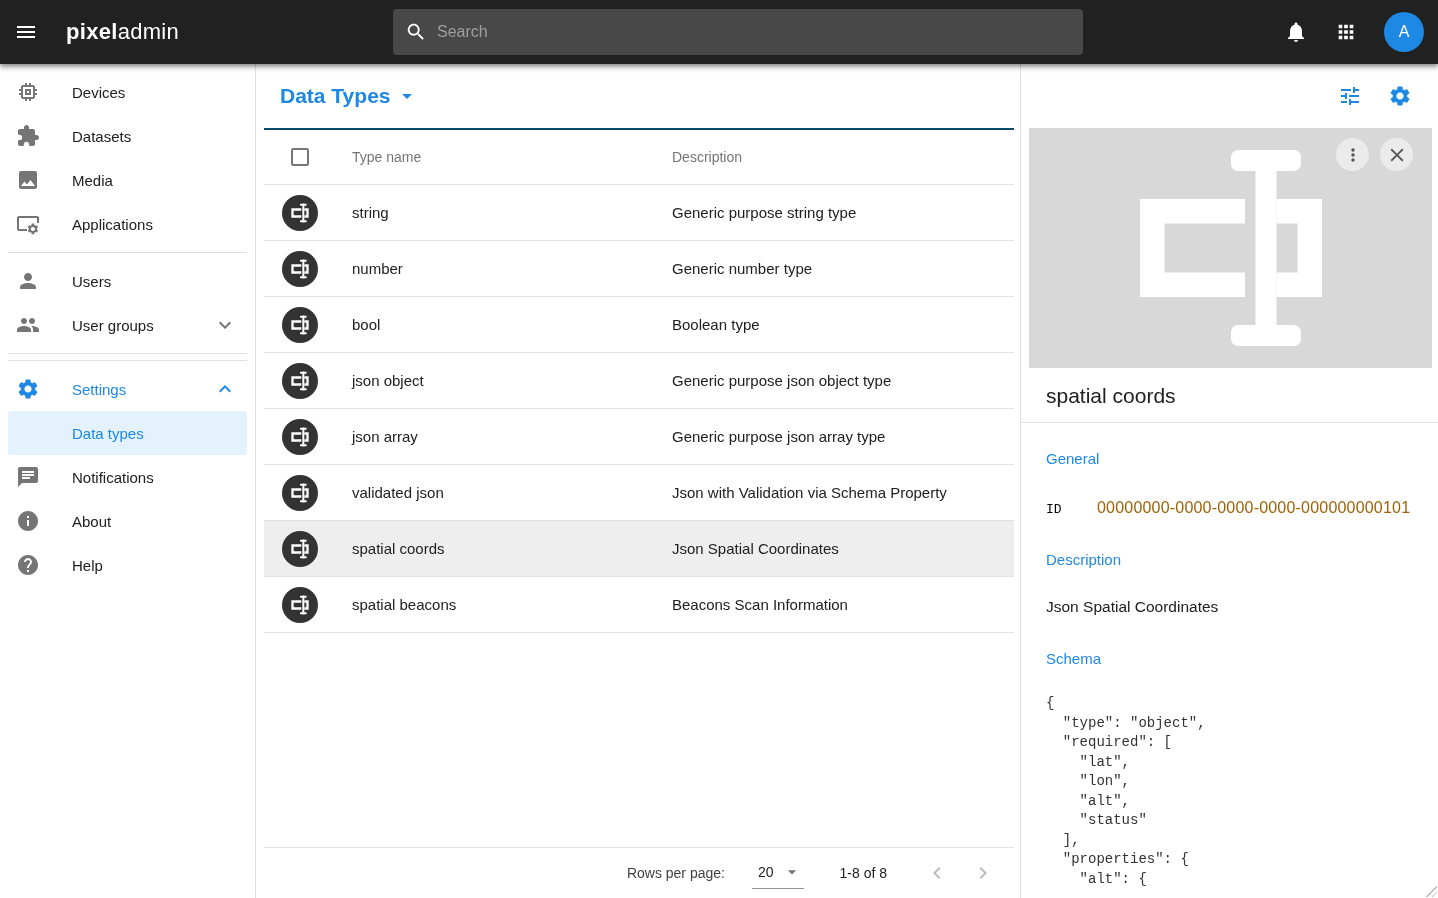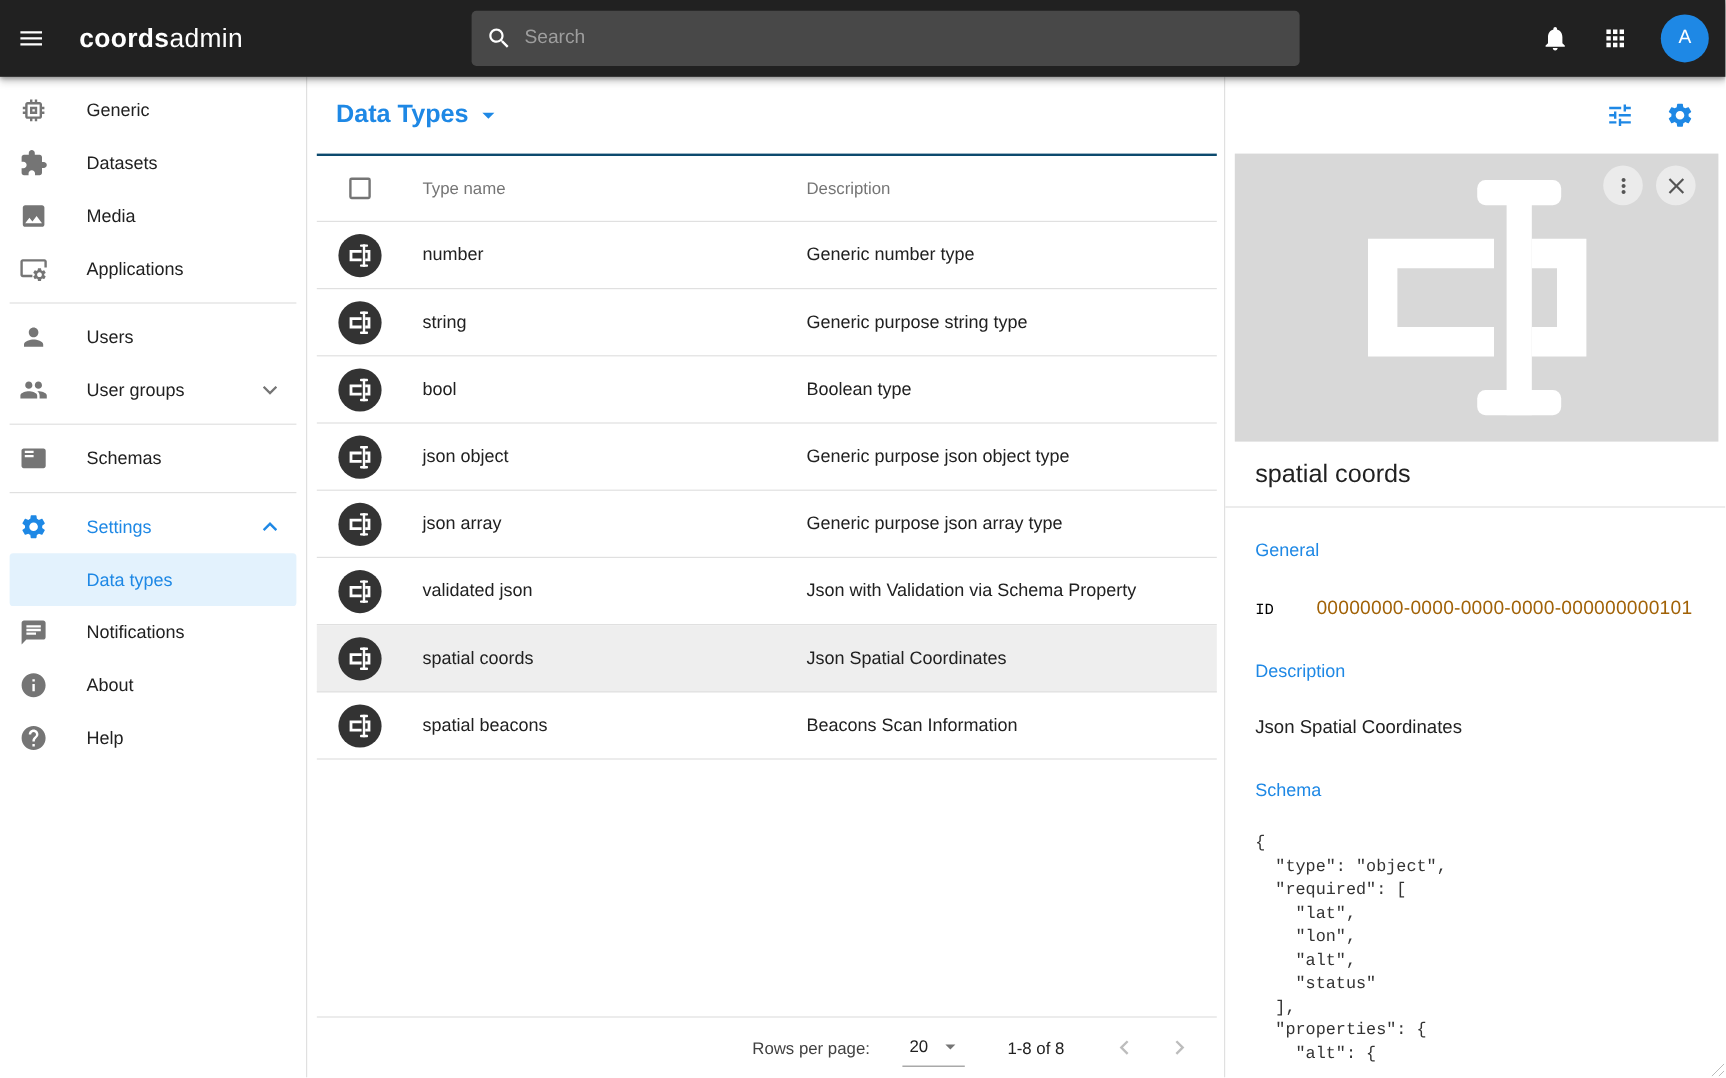--- a/index.html
+++ b/index.html
@@ -128,21 +128,21 @@
 </svg>
 
 <div class="app">
 
   <header class="topbar">
     <button class="hamburger">
       <svg width="24" height="24" viewBox="0 0 24 24" fill="currentColor">
           <path d="M3 18h18v-2H3v2zm0-5h18v-2H3v2zm0-7v2h18V6H3z"></path>
         </svg>
     </button>
-    <div class="brand"><b>coords</b><span>admin</span></div>
+    <div class="brand"><b>pixel</b><span>admin</span></div>
     <div class="searchbox">
       <svg width="22" height="22" viewBox="0 0 24 24" fill="currentColor">
           <path d="M15.5 14h-.79l-.28-.27C15.41 12.59 16 11.11 16 9.5 16 5.91 13.09 3 9.5 3S3 5.91 3 9.5 5.91 16 9.5 16c1.61 0 3.09-.59 4.23-1.57l.27.28v.79l5 4.99L20.49 19l-4.99-5zm-6 0C7.01 14 5 11.99 5 9.5S7.01 5 9.5 5 14 7.01 14 9.5 11.99 14 9.5 14z"></path>
         </svg>
       <input type="text" placeholder="Search" style="">
     </div>
     <div class="topbar-right">
       <button class="iconbtn">
         <svg width="24" height="24" viewBox="0 0 24 24" fill="currentColor">
             <path d="M12 22c1.1 0 2-.9 2-2h-4c0 1.1.89 2 2 2zm6-6v-5c0-3.07-1.64-5.64-4.5-6.32V4c0-.83-.67-1.5-1.5-1.5s-1.5.67-1.5 1.5v.68C7.63 5.36 6 7.92 6 11v5l-2 2v1h16v-1l-2-2z"></path>
@@ -159,21 +159,21 @@
     </div>
   </header>
 
   <nav class="sidebar">
     <div class="nav-item">
       <span class="nicon">
           <svg width="24" height="24" viewBox="0 0 24 24" fill="currentColor">
             <path d="M15 9H9v6h6V9zm-2 4h-2v-2h2v2zm8-2V9h-2V7c0-1.1-.9-2-2-2h-2V3h-2v2h-2V3H9v2H7c-1.1 0-2 .9-2 2v2H3v2h2v2H3v2h2v2c0 1.1.9 2 2 2h2v2h2v-2h2v2h2v-2h2c1.1 0 2-.9 2-2v-2h2v-2h-2v-2h2zm-4 6H7V7h10v10z"></path>
           </svg>
         </span>
-      <span class="nlabel">Generic</span>
+      <span class="nlabel">Devices</span>
     </div>
     <div class="nav-item">
       <span class="nicon">
           <svg width="24" height="24" viewBox="0 0 24 24" fill="currentColor">
             <path d="M20.5 11H19V7c0-1.1-.9-2-2-2h-4V3.5C13 2.12 11.88 1 10.5 1S8 2.12 8 3.5V5H4c-1.1 0-1.99.9-1.99 2v3.8H3.5c1.49 0 2.7 1.21 2.7 2.7s-1.21 2.7-2.7 2.7H2V20c0 1.1.9 2 2 2h3.8v-1.5c0-1.49 1.21-2.7 2.7-2.7 1.49 0 2.7 1.21 2.7 2.7V22H17c1.1 0 2-.9 2-2v-4h1.5c1.38 0 2.5-1.12 2.5-2.5S21.88 11 20.5 11z"></path>
           </svg>
         </span>
       <span class="nlabel">Datasets</span>
     </div>
     <div class="nav-item">
@@ -209,28 +209,20 @@
           <svg width="24" height="24" viewBox="0 0 24 24" fill="currentColor">
             <path d="M16 11c1.66 0 2.99-1.34 2.99-3S17.66 5 16 5c-1.66 0-3 1.34-3 3s1.34 3 3 3zm-8 0c1.66 0 2.99-1.34 2.99-3S9.66 5 8 5C6.34 5 5 6.34 5 8s1.34 3 3 3zm0 2c-2.33 0-7 1.17-7 3.5V19h14v-2.5c0-2.33-4.67-3.5-7-3.5zm8 0c-.29 0-.62.02-.97.05 1.16.84 1.97 1.97 1.97 3.45V19h6v-2.5c0-2.33-4.67-3.5-7-3.5z"></path>
           </svg>
         </span>
       <span class="nlabel">User groups</span>
       <span class="chev"><svg width="24" height="24" viewBox="0 0 24 24" fill="currentColor">
             <path d="M16.59 8.59L12 13.17 7.41 8.59 6 10l6 6 6-6z"></path>
           </svg></span>
     </div>
     <div class="nav-divider"></div>
-    <div class="nav-item">
-      <span class="nicon">
-          <svg width="22" height="22" viewBox="0 0 24 24" fill="currentColor">
-            <path d="M21 3H3c-1.1 0-2 .9-2 2v14c0 1.1.9 2 2 2h18c1.1 0 2-.9 2-2V5c0-1.1-.9-2-2-2zM12 11H4V9h8v2zm0-4H4V5h8v2z"></path>
-          </svg>
-        </span>
-      <span class="nlabel">Schemas</span>
-    </div>
     <div class="nav-divider"></div>
     <div class="nav-item accent">
       <span class="nicon">
           <svg width="24" height="24" viewBox="0 0 24 24" fill="currentColor">
             <path d="M19.14 12.94c.04-.3.06-.61.06-.94 0-.32-.02-.64-.07-.94l2.03-1.58c.18-.14.23-.41.12-.61l-1.92-3.32c-.12-.22-.37-.29-.59-.22l-2.39.96c-.5-.38-1.03-.7-1.62-.94l-.36-2.54c-.04-.24-.24-.41-.48-.41h-3.84c-.24 0-.43.17-.47.41l-.36 2.54c-.59.24-1.13.57-1.62.94l-2.39-.96c-.22-.08-.47 0-.59.22L2.74 8.87c-.12.21-.08.47.12.61l2.03 1.58c-.05.3-.09.63-.09.94s.02.64.07.94l-2.03 1.58c-.18.14-.23.41-.12.61l1.92 3.32c.12.22.37.29.59.22l2.39-.96c.5.38 1.03.7 1.62.94l.36 2.54c.05.24.24.41.48.41h3.84c.24 0 .44-.17.47-.41l.36-2.54c.59-.24 1.13-.56 1.62-.94l2.39.96c.22.08.47 0 .59-.22l1.92-3.32c.12-.22.07-.47-.12-.61l-2.01-1.58zM12 15.6c-1.98 0-3.6-1.62-3.6-3.6s1.62-3.6 3.6-3.6 3.6 1.62 3.6 3.6-1.62 3.6-3.6 3.6z"></path>
           </svg>
         </span>
       <span class="nlabel">Settings</span>
       <span class="chev"><svg width="24" height="24" viewBox="0 0 24 24" fill="currentColor">
             <path d="M12 8l-6 6 1.41 1.41L12 10.83l4.59 4.58L18 14l-6-6z"></path>
@@ -284,33 +276,33 @@
     </div>
 
     <div class="trow">
       <div class="col-check">
           <span class="type-circle">
             <svg viewBox="0 0 60 60">
               <use href="#i-type-glyph"></use>
             </svg>
           </span>
         </div>
+      <div class="col-name">string</div>
+      <div class="col-desc">Generic purpose string type</div>
+    </div>
+    <div class="trow">
+      <div class="col-check">
+          <span class="type-circle">
+            <svg viewBox="0 0 60 60">
+              <use href="#i-type-glyph"></use>
+            </svg>
+          </span>
+        </div>
       <div class="col-name">number</div>
       <div class="col-desc">Generic number type</div>
-    </div>
-    <div class="trow">
-      <div class="col-check">
-          <span class="type-circle">
-            <svg viewBox="0 0 60 60">
-              <use href="#i-type-glyph"></use>
-            </svg>
-          </span>
-        </div>
-      <div class="col-name">string</div>
-      <div class="col-desc">Generic purpose string type</div>
     </div>
     <div class="trow">
       <div class="col-check">
           <span class="type-circle">
             <svg viewBox="0 0 60 60">
               <use href="#i-type-glyph"></use>
             </svg>
           </span>
         </div>
       <div class="col-name">bool</div>

